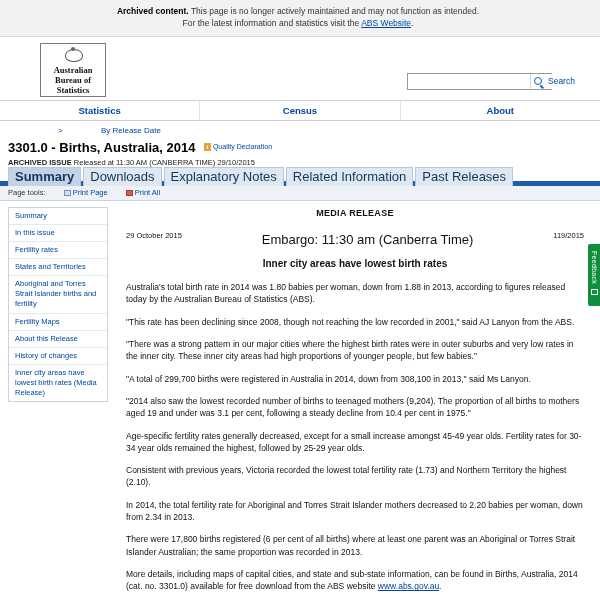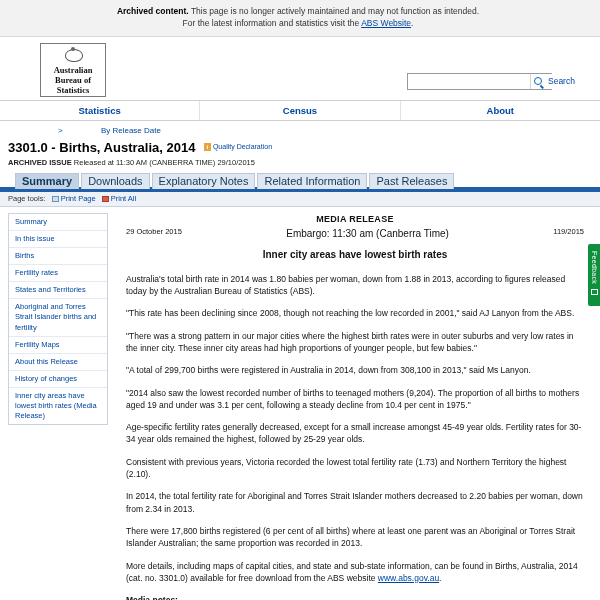--- a/index.html
+++ b/index.html
@@ -172,24 +172,23 @@
   }
   .issue-line {
     font-size: 7.5px;
     margin-top: 3px;
     color: #222;
   }
   .issue-line b { font-weight: bold; }
 
   
   .tabs {
-    margin-top: 6px;
-    padding-left: 15px;
+    padding-left: 8px;
     height: 14px;
-    font-size: 11px;
+    font-size: 13px;
     position: relative;
   }
   .tab {
     display: inline-block;
     border: 1px solid #b9c7d8;
     border-bottom: 0;
     background: #dfe7f0;
     padding: 1px 6px 2px 6px;
     margin-right: 2px;
     color: #10375c;
@@ -206,21 +205,21 @@
   }
 
   
   .pagetools {
     background: #eef2f7;
     border-bottom: 1px solid #c8d3e0;
     font-size: 7.5px;
     padding: 2px 0 3px 8px;
     color: #333;
   }
-  .pagetools span.tool { margin-left: 4px; color: #0047a0; text-align: right; }
+  .pagetools span.tool { margin-left: 16px; color: #0047a0; text-align: right; }
   .tool-ic {
     display: inline-block;
     width: 7px; height: 6px;
     border: 1px solid #6f8fb5;
     background: #cfe0f2;
     margin-right: 2px;
     vertical-align: -1px;
   }
   .tool-ic.pdf { background: #d85d4a; border-color: #a33c2c; }
 
@@ -256,26 +255,26 @@
   .mr-head {
     text-align: center;
     font-weight: bold;
     font-size: 9px;
     letter-spacing: .3px;
   }
   .mr-row {
     display: flex;
     justify-content: space-between;
     font-size: 7.5px;
-    margin-top: 1px;
+    margin-top: 11px;
   }
   .mr-embargo {
     flex: 1;
     text-align: center;
-    font-size: 10px;
+    font-size: 13px;
   }
   .mr-title {
     text-align: center;
     font-weight: bold;
     font-size: 10px;
     margin: 7px 0 10px 0;
   }
   .maincol p { margin: 0 0 10px 0; }
   .maincol a { color: #0047a0; }
   .notes-head { font-weight: bold; margin: 2px 0 4px 0; }
@@ -370,21 +369,20 @@
     <span>Page tools:</span>
     <span class="tool"><span class="tool-ic"></span><span>Print Page</span></span>
     <span class="tool"><span class="tool-ic pdf"></span><span>Print All</span></span>
   </div>
 
   <div class="content">
 
     <div class="leftnav">
       <div class="nav-li">Summary</div>
       <div class="nav-li">In this issue</div>
-      <div class="nav-li">Births</div>
       <div class="nav-li">Fertility rates</div>
       <div class="nav-li">States and Territories</div>
       <div class="nav-li">Aboriginal and Torres Strait Islander births and fertility</div>
       <div class="nav-li">Fertility Maps</div>
       <div class="nav-li">About this Release</div>
       <div class="nav-li">History of changes</div>
       <div class="nav-li">Inner city areas have lowest birth rates (Media Release)</div>
     </div>
 
     <div class="maincol">

